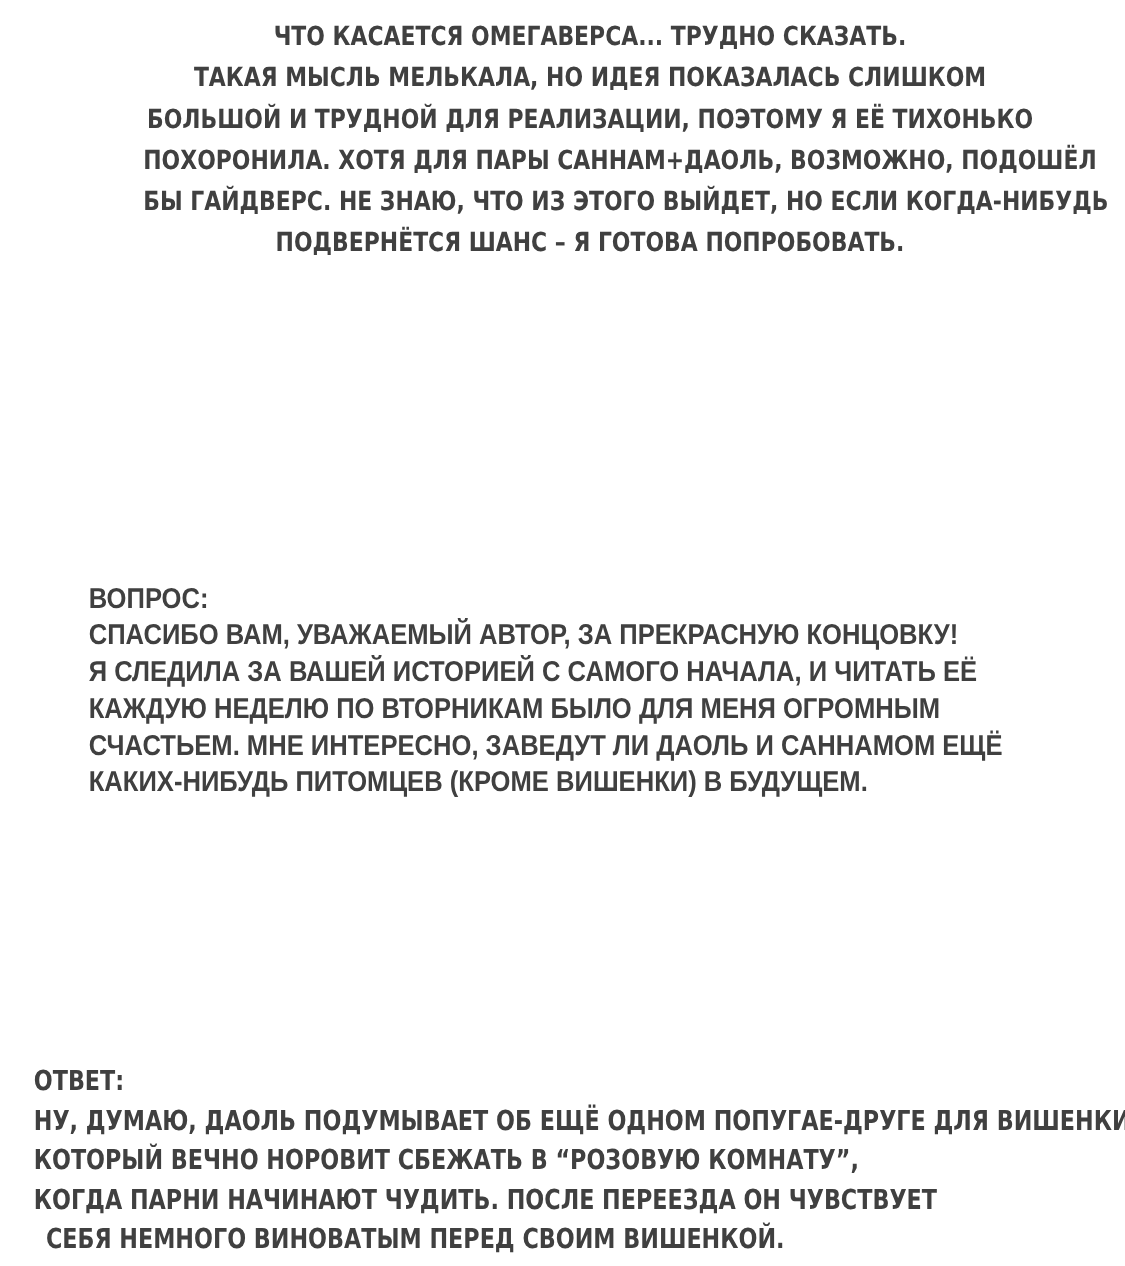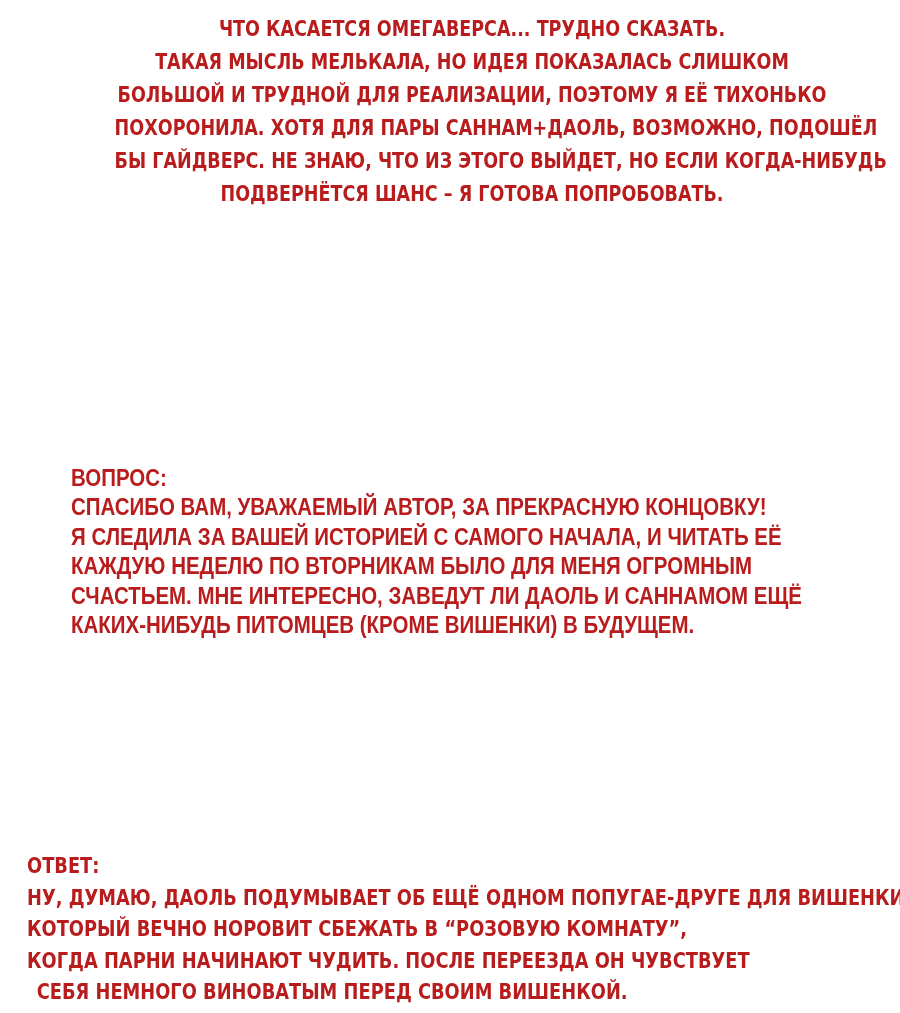--- a/index.html
+++ b/index.html
@@ -5,21 +5,21 @@
   html, body {
     margin: 0;
     padding: 0;
     background: #ffffff;
   }
   .page {
     position: relative;
     width: 900px;
     height: 1013px;
     background: #ffffff;
-    color: #b91c1c;
+    color: #404040;
     overflow: hidden;
   }
   .block {
     position: absolute;
     font-weight: 700;
     white-space: nowrap;
   }
   
   .author-note {
     top: 13px;

